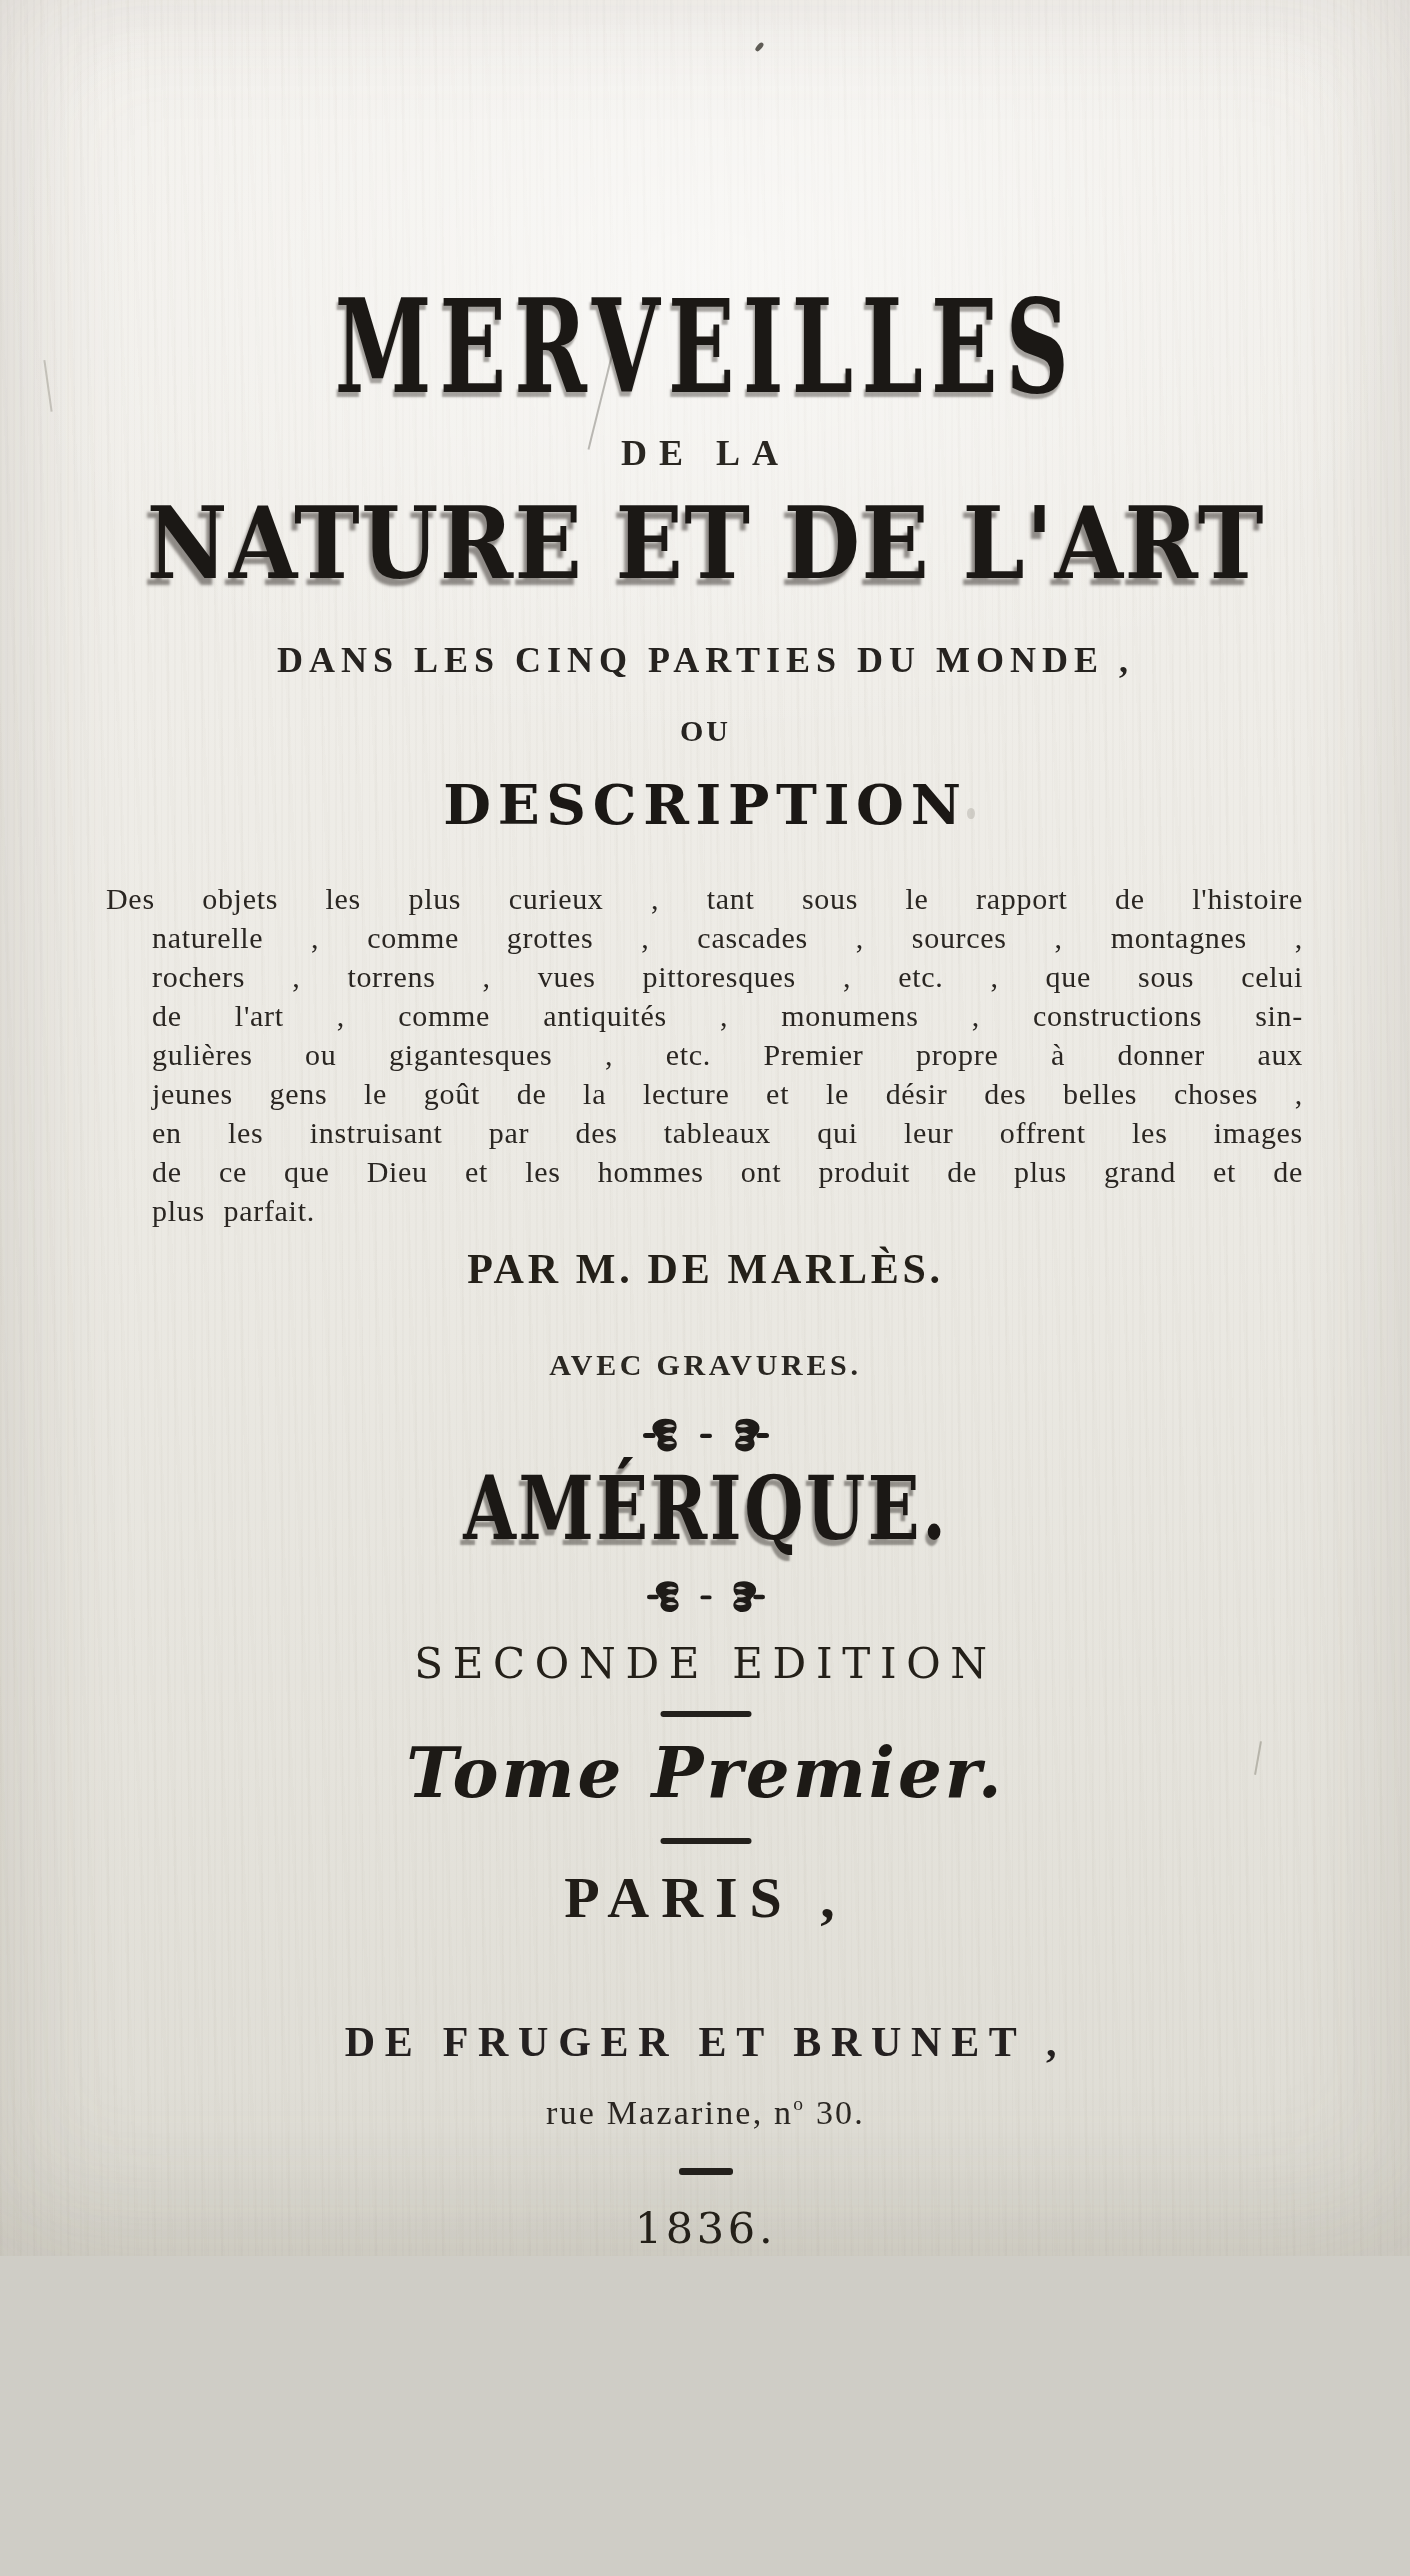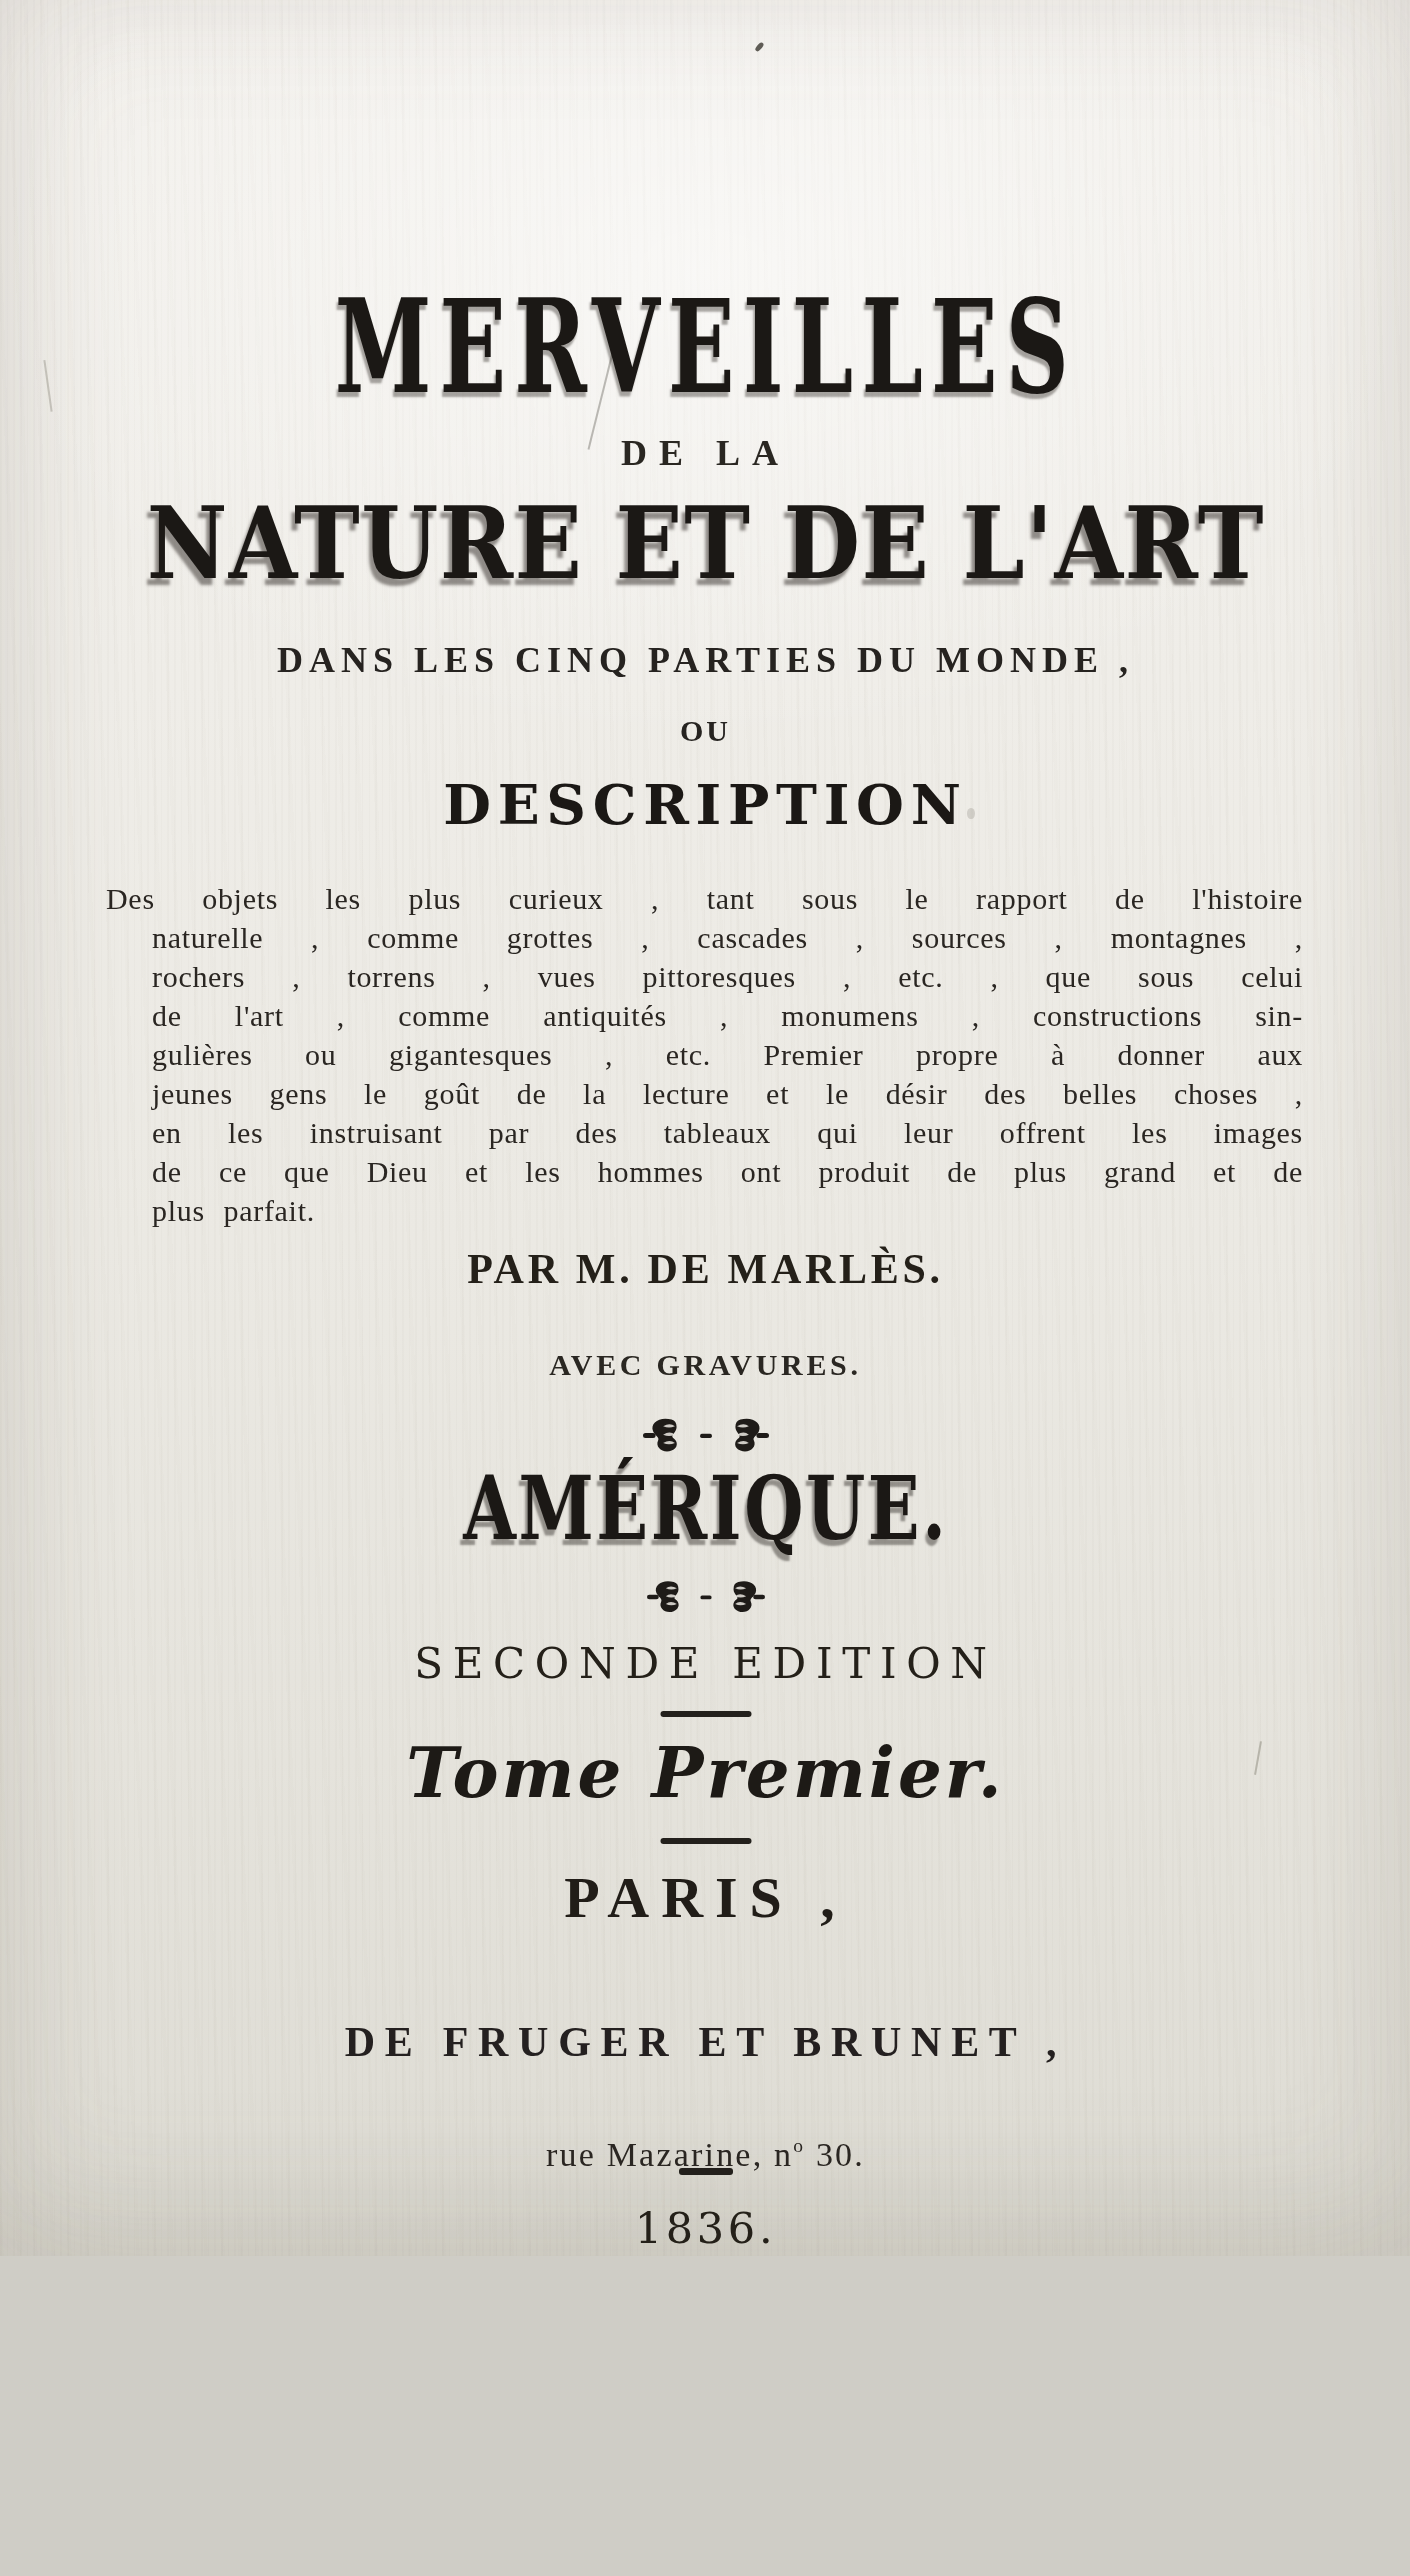--- a/index.html
+++ b/index.html
@@ -49,21 +49,21 @@
 
   .region-title     { top:1457px; font-size:81px; letter-spacing:3px; }
   .region-title .scale { transform:scale(0.84,1.08); transform-origin:center top;
                       text-shadow:-3px 5.2px 2.2px rgba(45,40,35,0.45); }
   .edition-line     { top:1639px; font-size:42px; letter-spacing:9.7px; font-family:"DejaVu Serif", serif; color:#242019; }
   .tome-line        { top:1732px; font-size:69px; font-family:"DejaVu Serif", serif;
                       font-weight:bold; font-style:italic; letter-spacing:3px; color:#1d1a16; }
   .city-line        { top:1864px; font-size:58px; letter-spacing:12px; font-weight:bold; color:#211d18; }
   .imprint-line1    { top:1973px; font-size:31px; letter-spacing:3px; font-weight:bold; color:#262220; }
   .imprint-line2    { top:2018px; font-size:42px; letter-spacing:9.7px; font-weight:bold; color:#242020; }
-  .address-line     { top:2093px; font-size:34px; letter-spacing:2.2px; color:#2a2622;margin-top:42px; }
+  .address-line     { top:2093px; font-size:34px; letter-spacing:2.2px; color:#2a2622; }
   .address-line sup { font-size:19.5px; vertical-align:13.5px; }
   .year-line        { top:2203px; font-size:43px; letter-spacing:3.7px; font-family:"DejaVu Serif", serif; color:#242019; }
 
   .rule { position:absolute; left:50%; transform:translateX(-50%); height:6px;
           background:linear-gradient(90deg, rgba(35,32,28,0) 0%, #2a2username 6%, #23201c 12%, #23201c 88%, rgba(35,32,28,0) 100%);
           background-color:#23201c; border-radius:3px; }
   .rule1 { top:1711px; width:91px; }
   .rule2 { top:1838px; width:91px; }
   .rule3 { top:2168px; width:54px; height:6.7px; }
 

